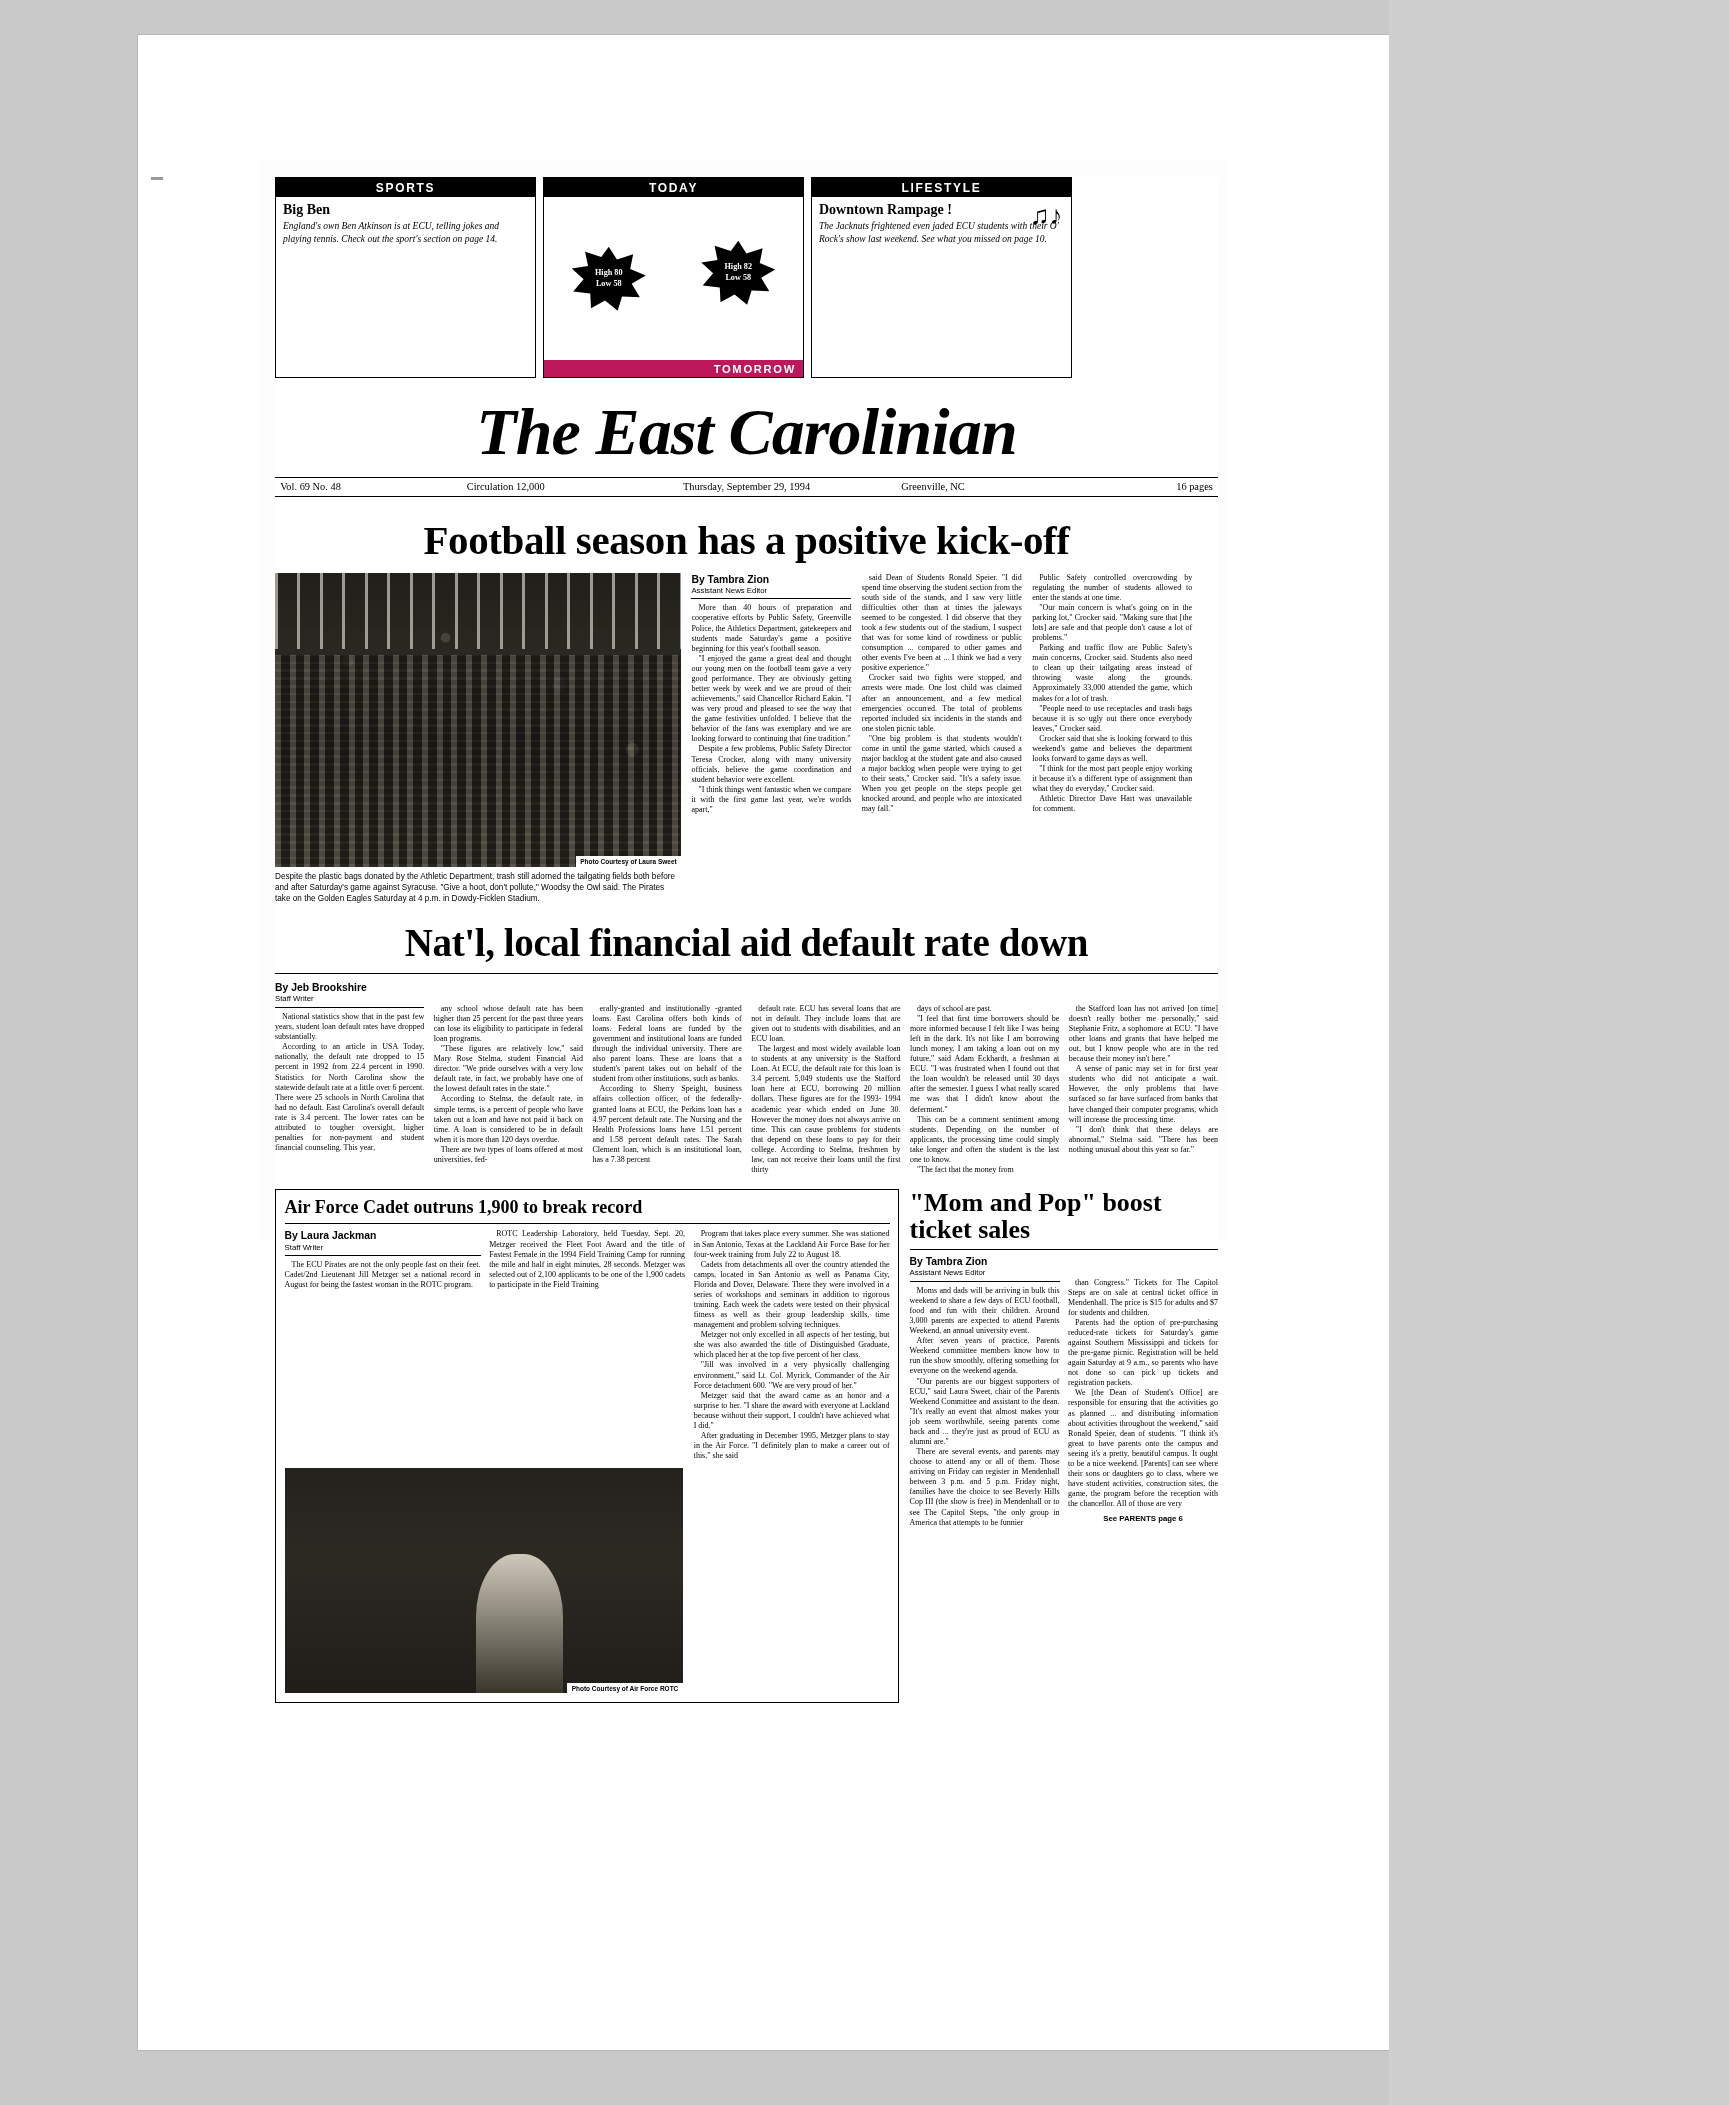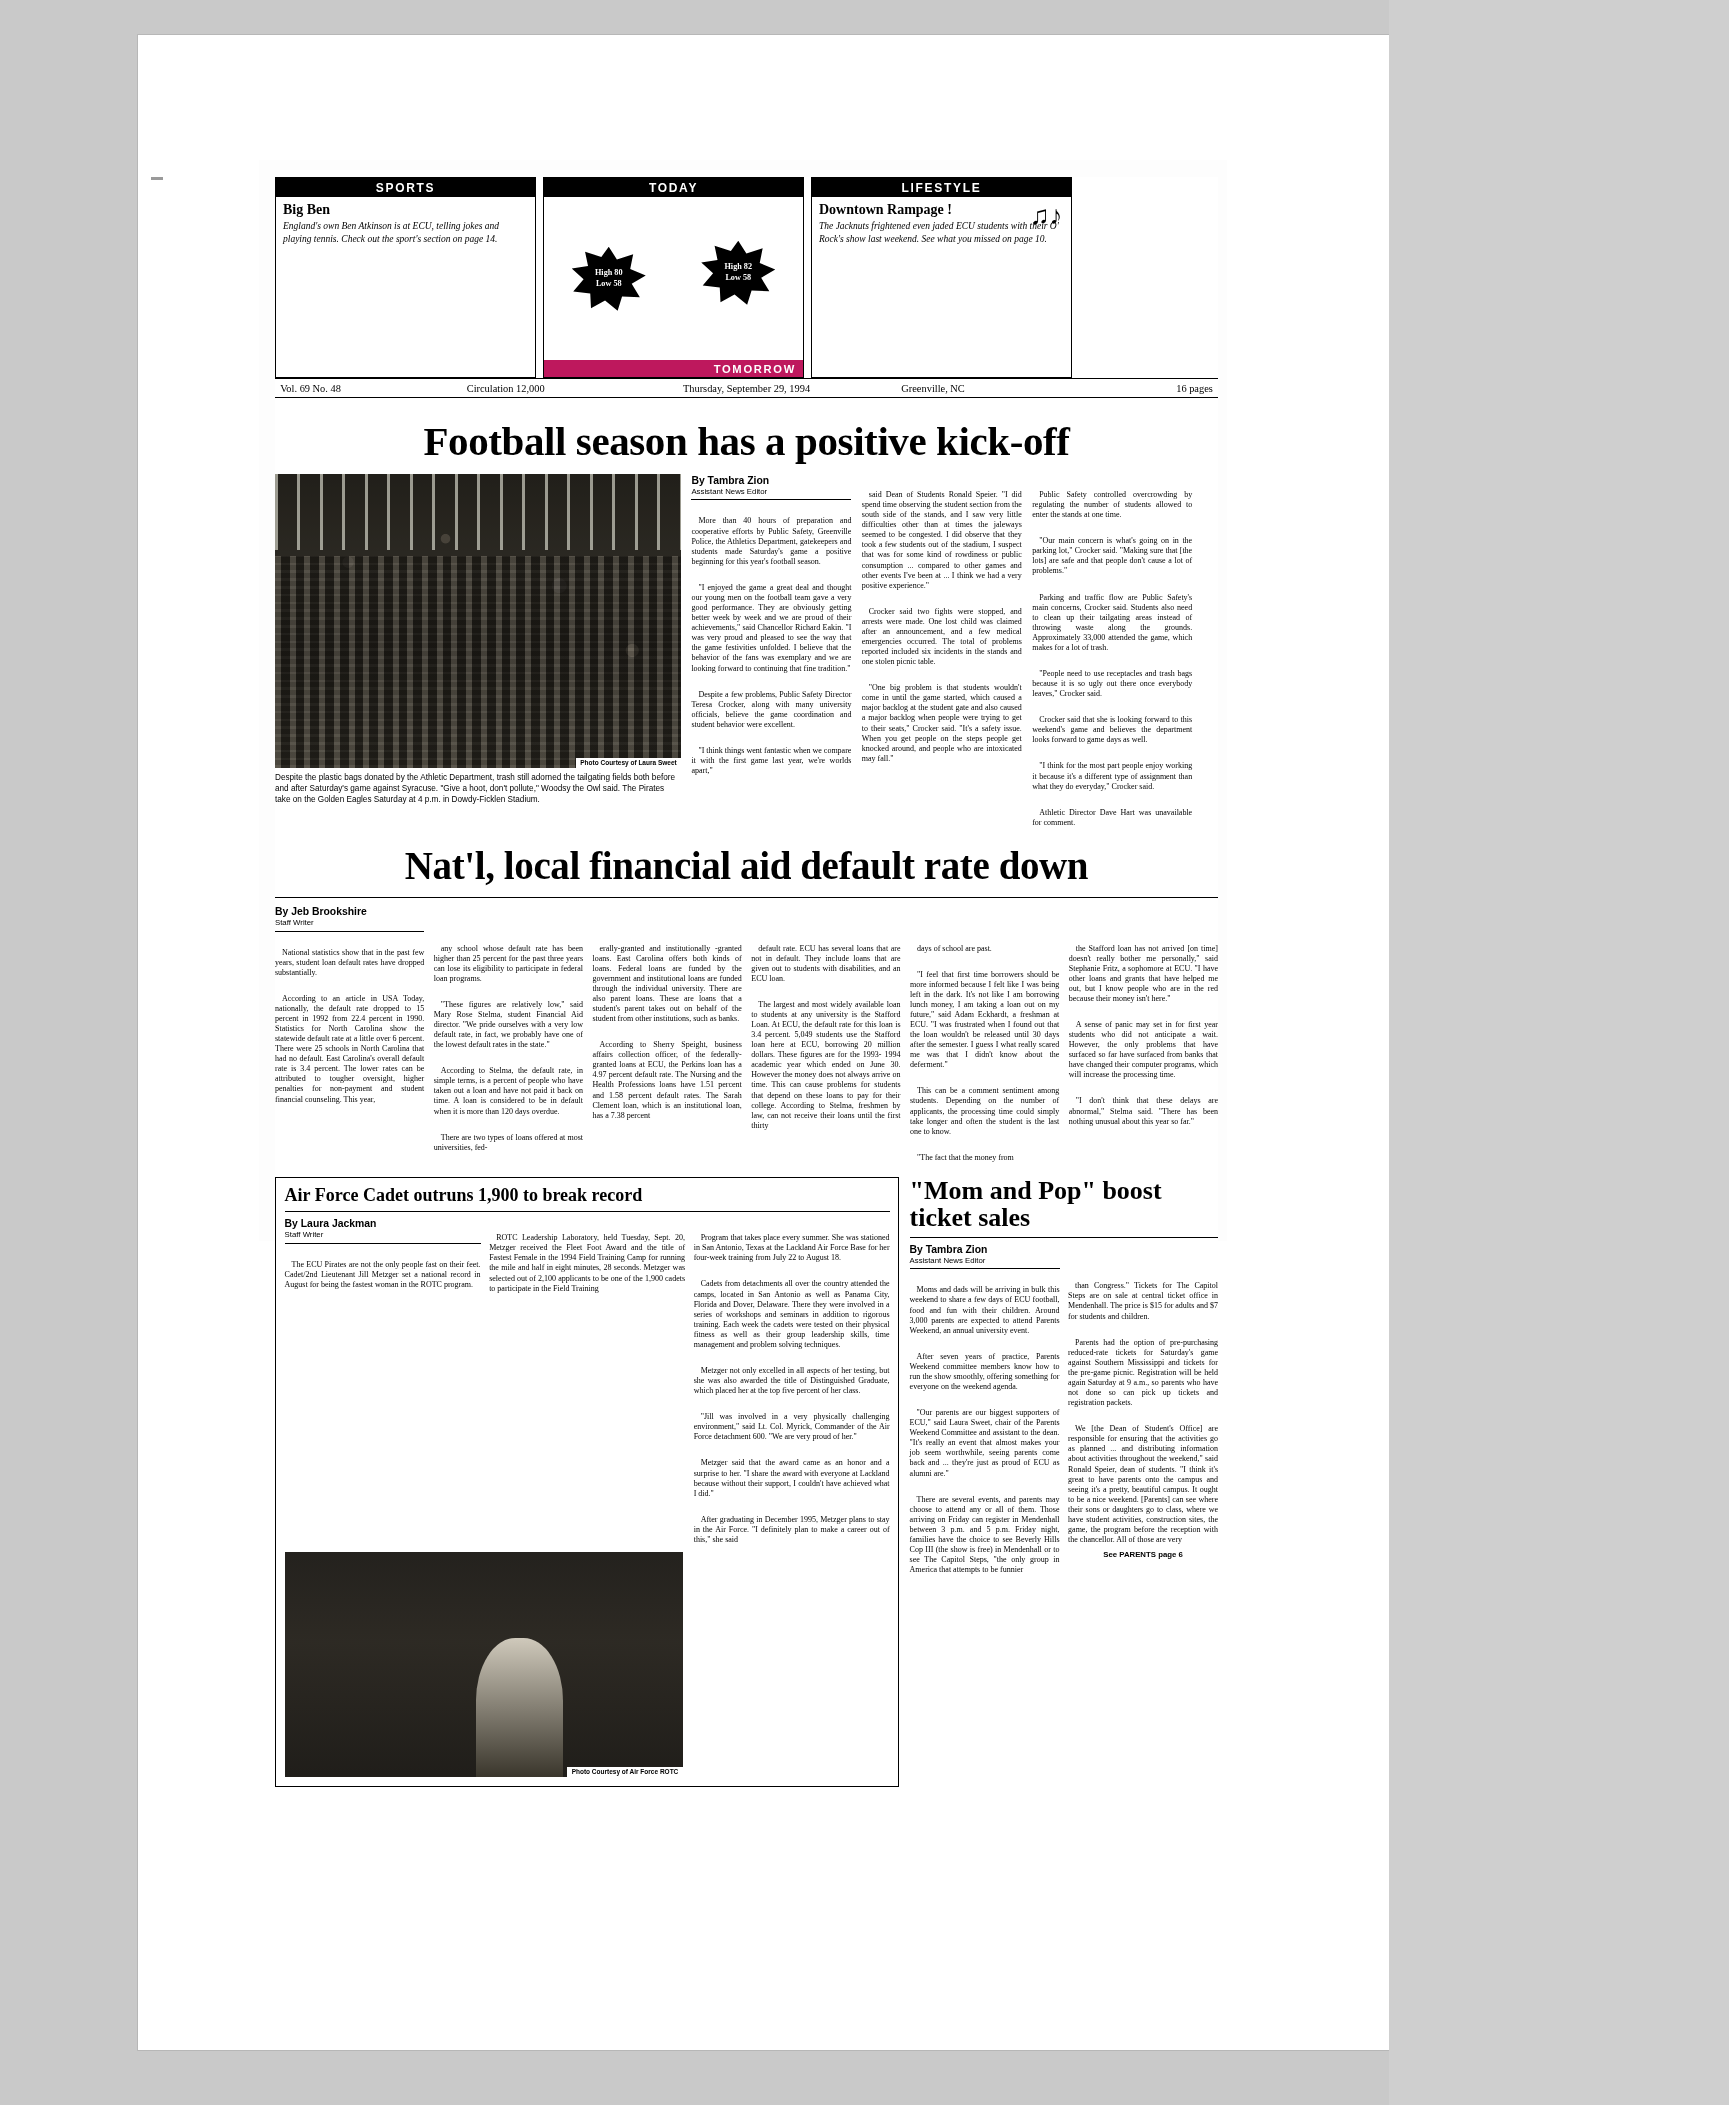--- a/index.html
+++ b/index.html
@@ -29,21 +29,21 @@
   .masthead{text-align:center;font-family:"Liberation Serif",serif;font-style:italic;font-weight:bold;font-size:66px;letter-spacing:-0.9px;margin:15.6px 0 7px 0;}
   .folio{display:flex;border-top:1.3px solid #000;border-bottom:1.3px solid #000;font-size:10.4px;padding:3.5px 5.2px;}
   .folio div{flex:1;}
   .folio .c{text-align:center;}
   .folio .r{text-align:right;}
   .head1{font-size:41px;font-weight:bold;text-align:center;margin:19px 0 8.6px 0;letter-spacing:-0.4px;}
   .head2{font-size:39px;font-weight:bold;text-align:center;margin:15.6px 0 8.6px 0;letter-spacing:-0.4px;}
   .rule{border-top:0.9px solid #000;}
   .cols{display:flex;gap:8.6px;}
   .col{flex:1;font-size:8px;line-height:1.26;text-align:justify;}
-  .col p{margin:16px 0 0 0;text-indent:7px;}
+  .col p{margin:0 0 0 0;text-indent:7px;}
   .byline{font-family:"Liberation Sans",sans-serif;font-weight:bold;font-size:10.4px;}
   .bytitle{font-family:"Liberation Sans",sans-serif;font-size:7.8px;border-bottom:0.9px solid #000;padding-bottom:2.6px;margin-bottom:4.3px;}
   .photo{background:#1b1b1b;position:relative;overflow:hidden;}
   .photo .grain{position:absolute;inset:0;opacity:.55;
      background:
      radial-gradient(circle at 18% 30%, #5a5347 0 5.2px, transparent 6px),
      radial-gradient(circle at 42% 22%, #6b6253 0 4.3px, transparent 5.2px),
      radial-gradient(circle at 70% 38%, #4d4840 0 7px, transparent 7.8px),
      radial-gradient(circle at 88% 60%, #6d6455 0 6px, transparent 7px),
      linear-gradient(180deg,#272319 0%,#3a352a 30%,#2a261d 60%,#454033 100%);}
@@ -104,20 +104,21 @@
       </div>
 
       <div class="tbox tlife">
         <div class="tbar">LIFESTYLE</div>
         <div class="thead">Downtown Rampage !</div>
         <div class="tbody">The Jacknuts frightened even jaded ECU students with their O' Rock's show last weekend. See what you missed on page 10.</div>
         <div class="note">♫♪</div>
       </div>
     </div>
 
+    <div class="masthead">The East Carolinian</div>
 
     <div class="folio">
       <div>Vol. 69 No. 48</div>
       <div>Circulation 12,000</div>
       <div class="c">Thursday, September 29, 1994</div>
       <div class="c">Greenville, NC</div>
       <div class="r">16 pages</div>
     </div>
 
     <div class="head1">Football season has a positive kick-off</div>

